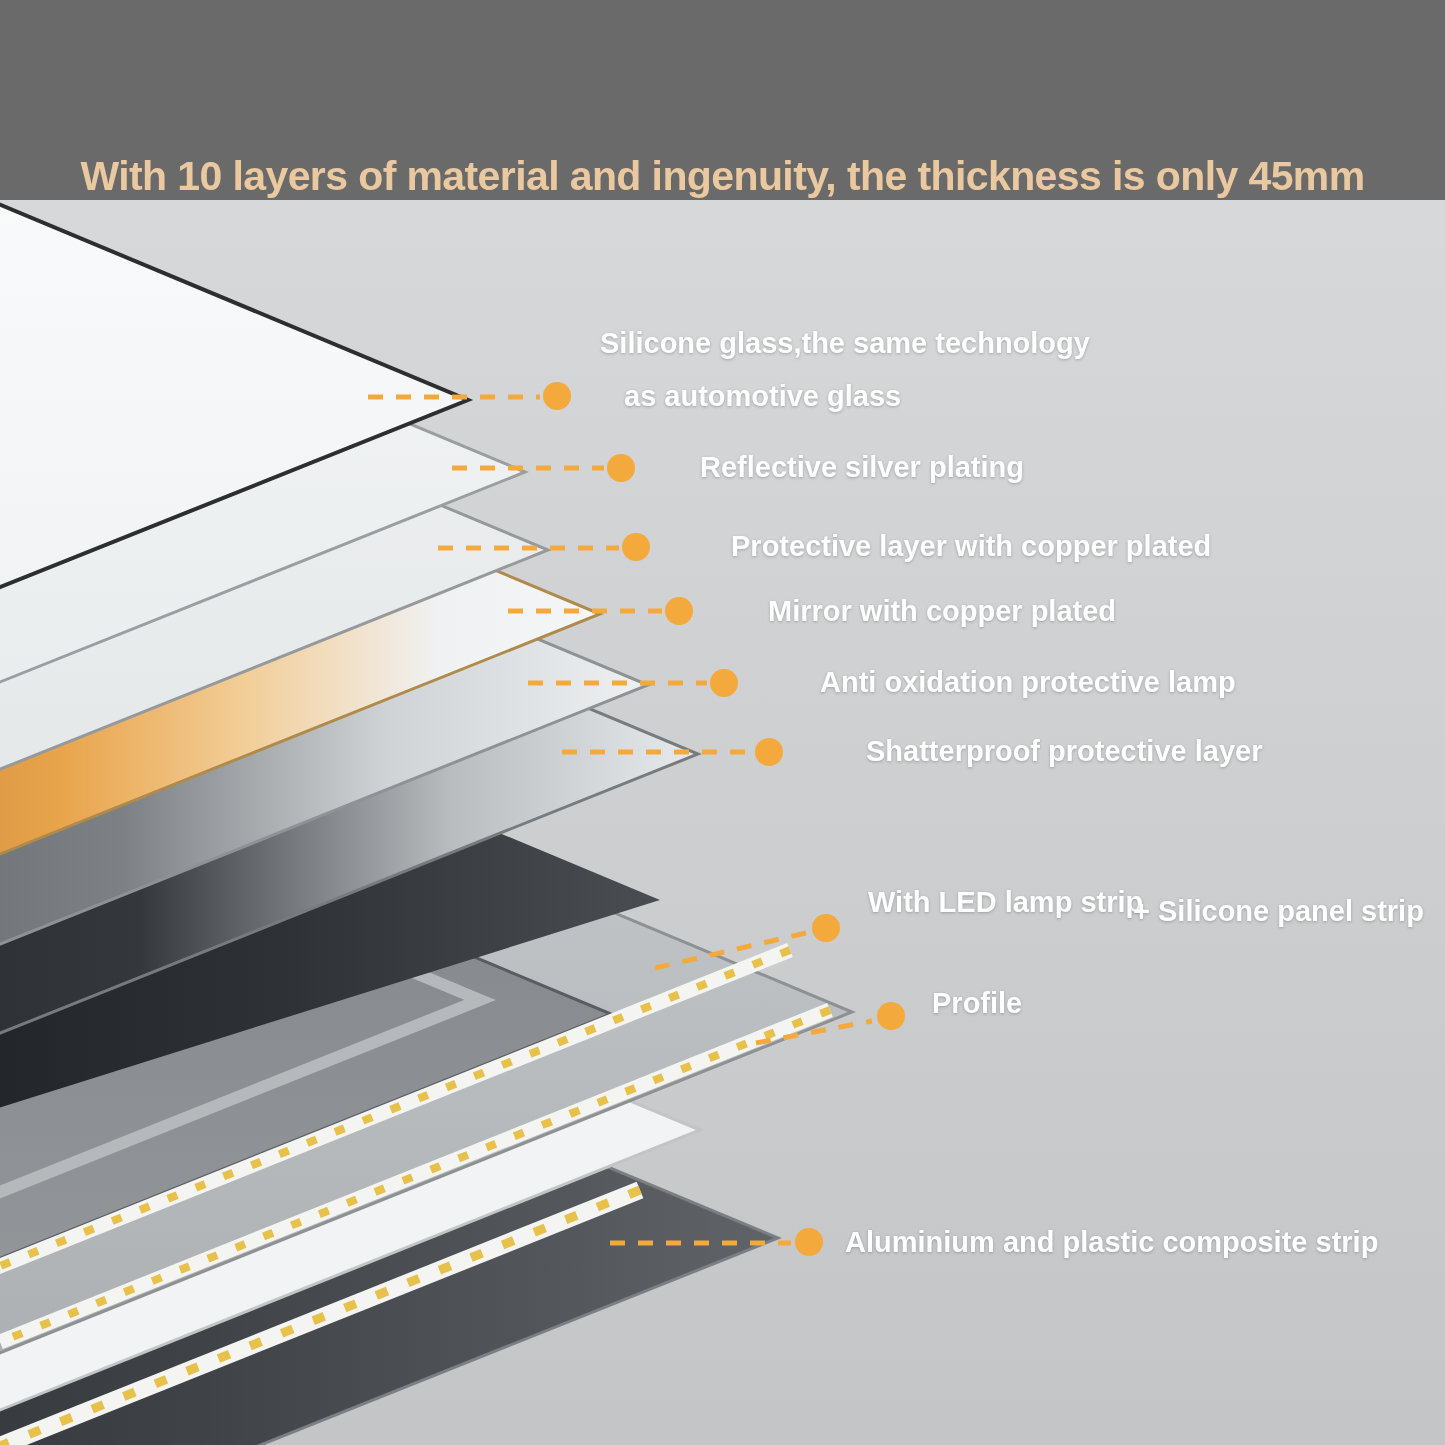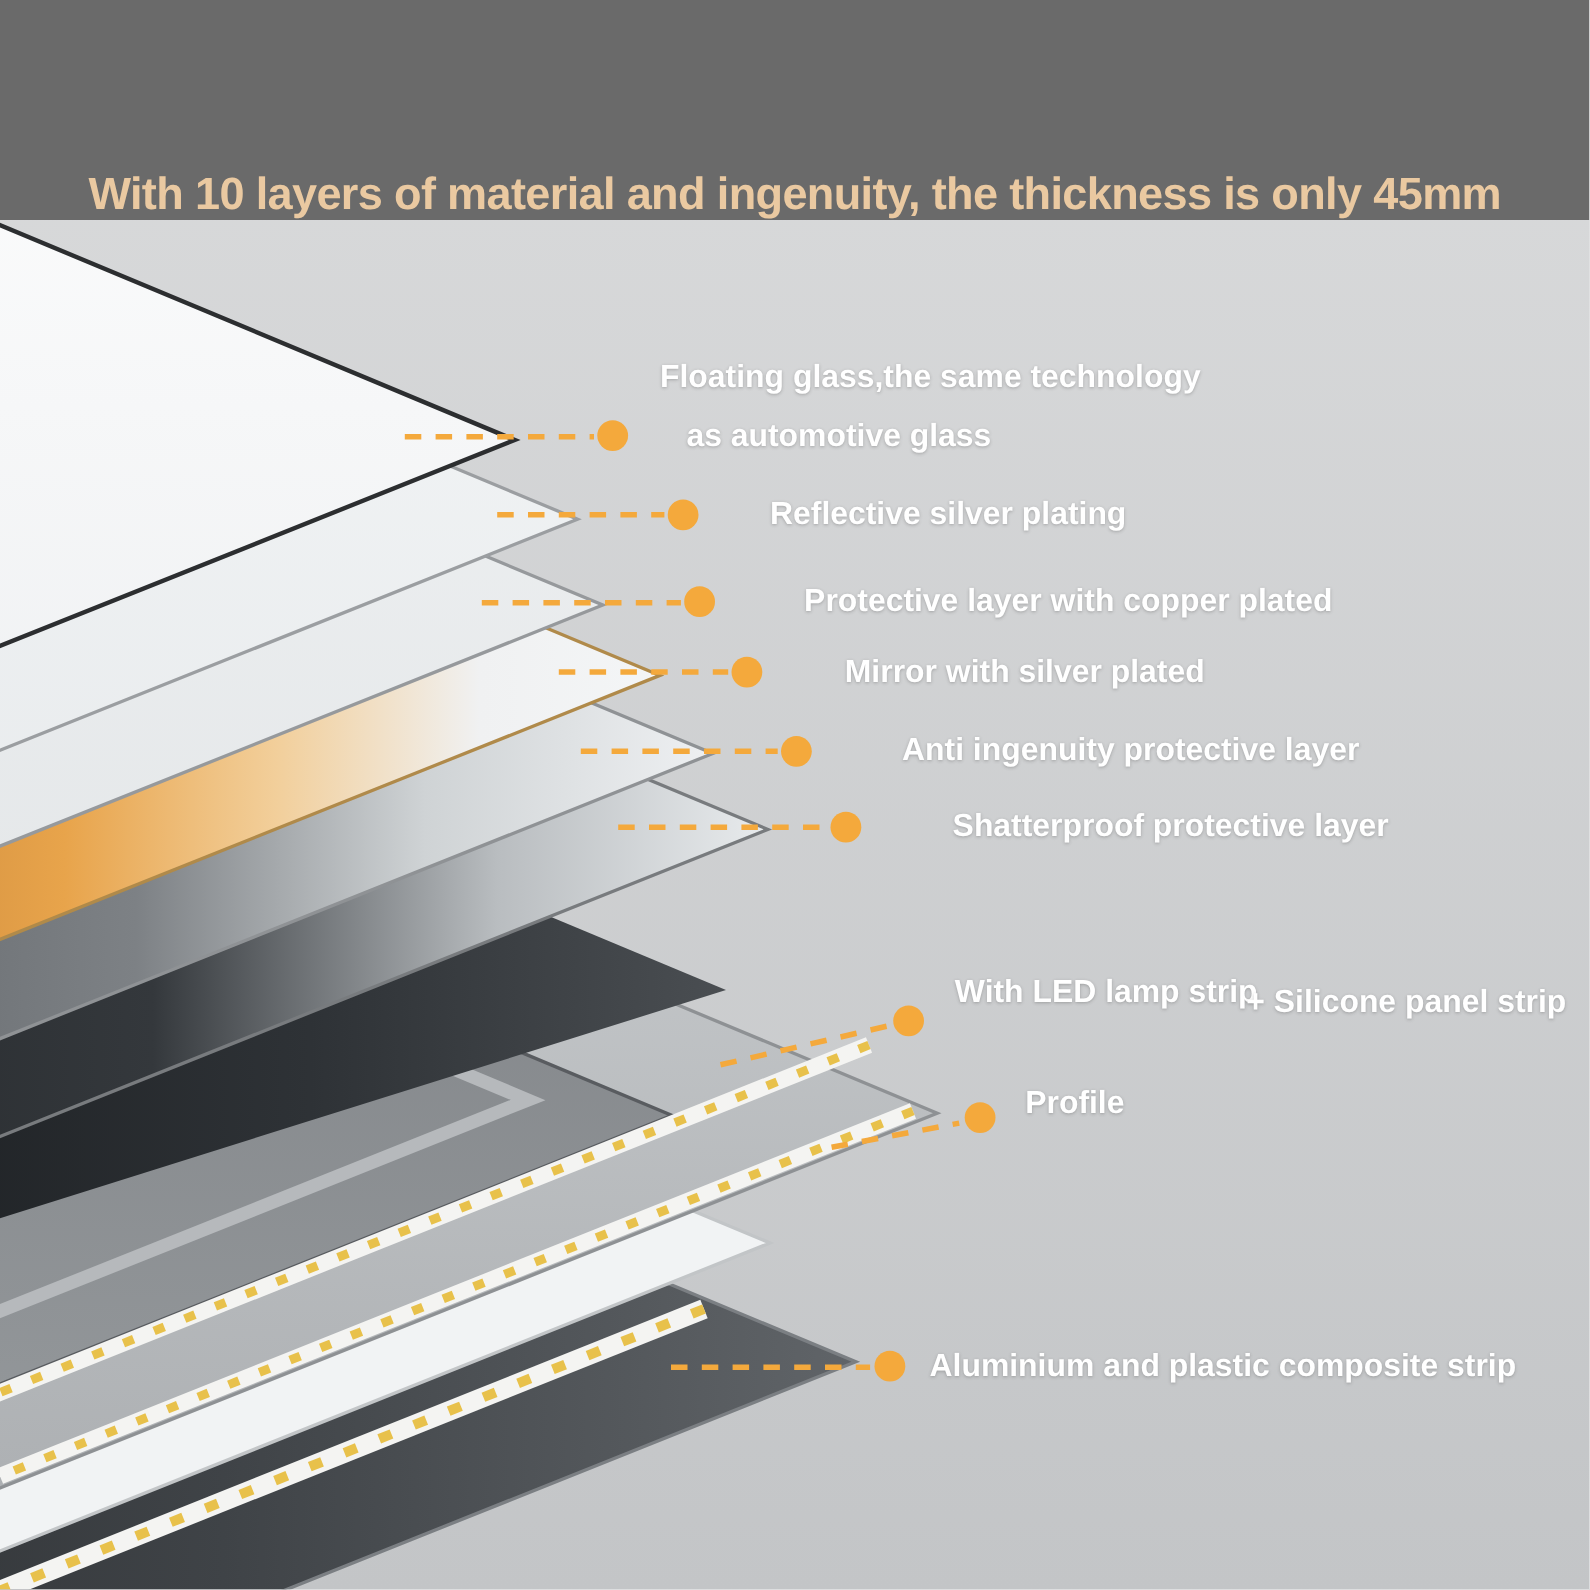--- a/index.html
+++ b/index.html
@@ -144,25 +144,25 @@
       <circle cx="826" cy="928" r="14"></circle>
       <circle cx="891" cy="1016" r="14"></circle>
       <circle cx="809" cy="1242" r="14"></circle>
     </g>
   </svg>
 
   <div class="banner">
     <h1>With 10 layers of material and ingenuity, the thickness is only 45mm</h1>
   </div>
 
-  <div class="callout" style="left:600px;top:328px">Floating glass,the same technology</div>
+  <div class="callout" style="left:600px;top:328px">Silicone glass,the same technology</div>
   <div class="callout" style="left:624px;top:381px">as automotive glass</div>
   <div class="callout" style="left:731px;top:531px">Protective layer with copper plated</div>
   <div class="callout" style="left:700px;top:452px">Reflective silver plating</div>
-  <div class="callout" style="left:768px;top:596px">Mirror with silver plated</div>
-  <div class="callout" style="left:820px;top:667px">Anti ingenuity protective layer</div>
+  <div class="callout" style="left:768px;top:596px">Mirror with copper plated</div>
+  <div class="callout" style="left:820px;top:667px">Anti oxidation protective lamp</div>
   <div class="callout" style="left:866px;top:736px">Shatterproof protective layer</div>
   <div class="callout" style="left:868px;top:887px">With LED lamp strip</div>
   <div class="callout" style="left:1133px;top:896px">+ Silicone panel strip</div>
   <div class="callout" style="left:932px;top:988px">Profile</div>
   <div class="callout" style="left:845px;top:1227px">Aluminium and plastic composite strip</div>
 
 </div>
 
 </body></html>

